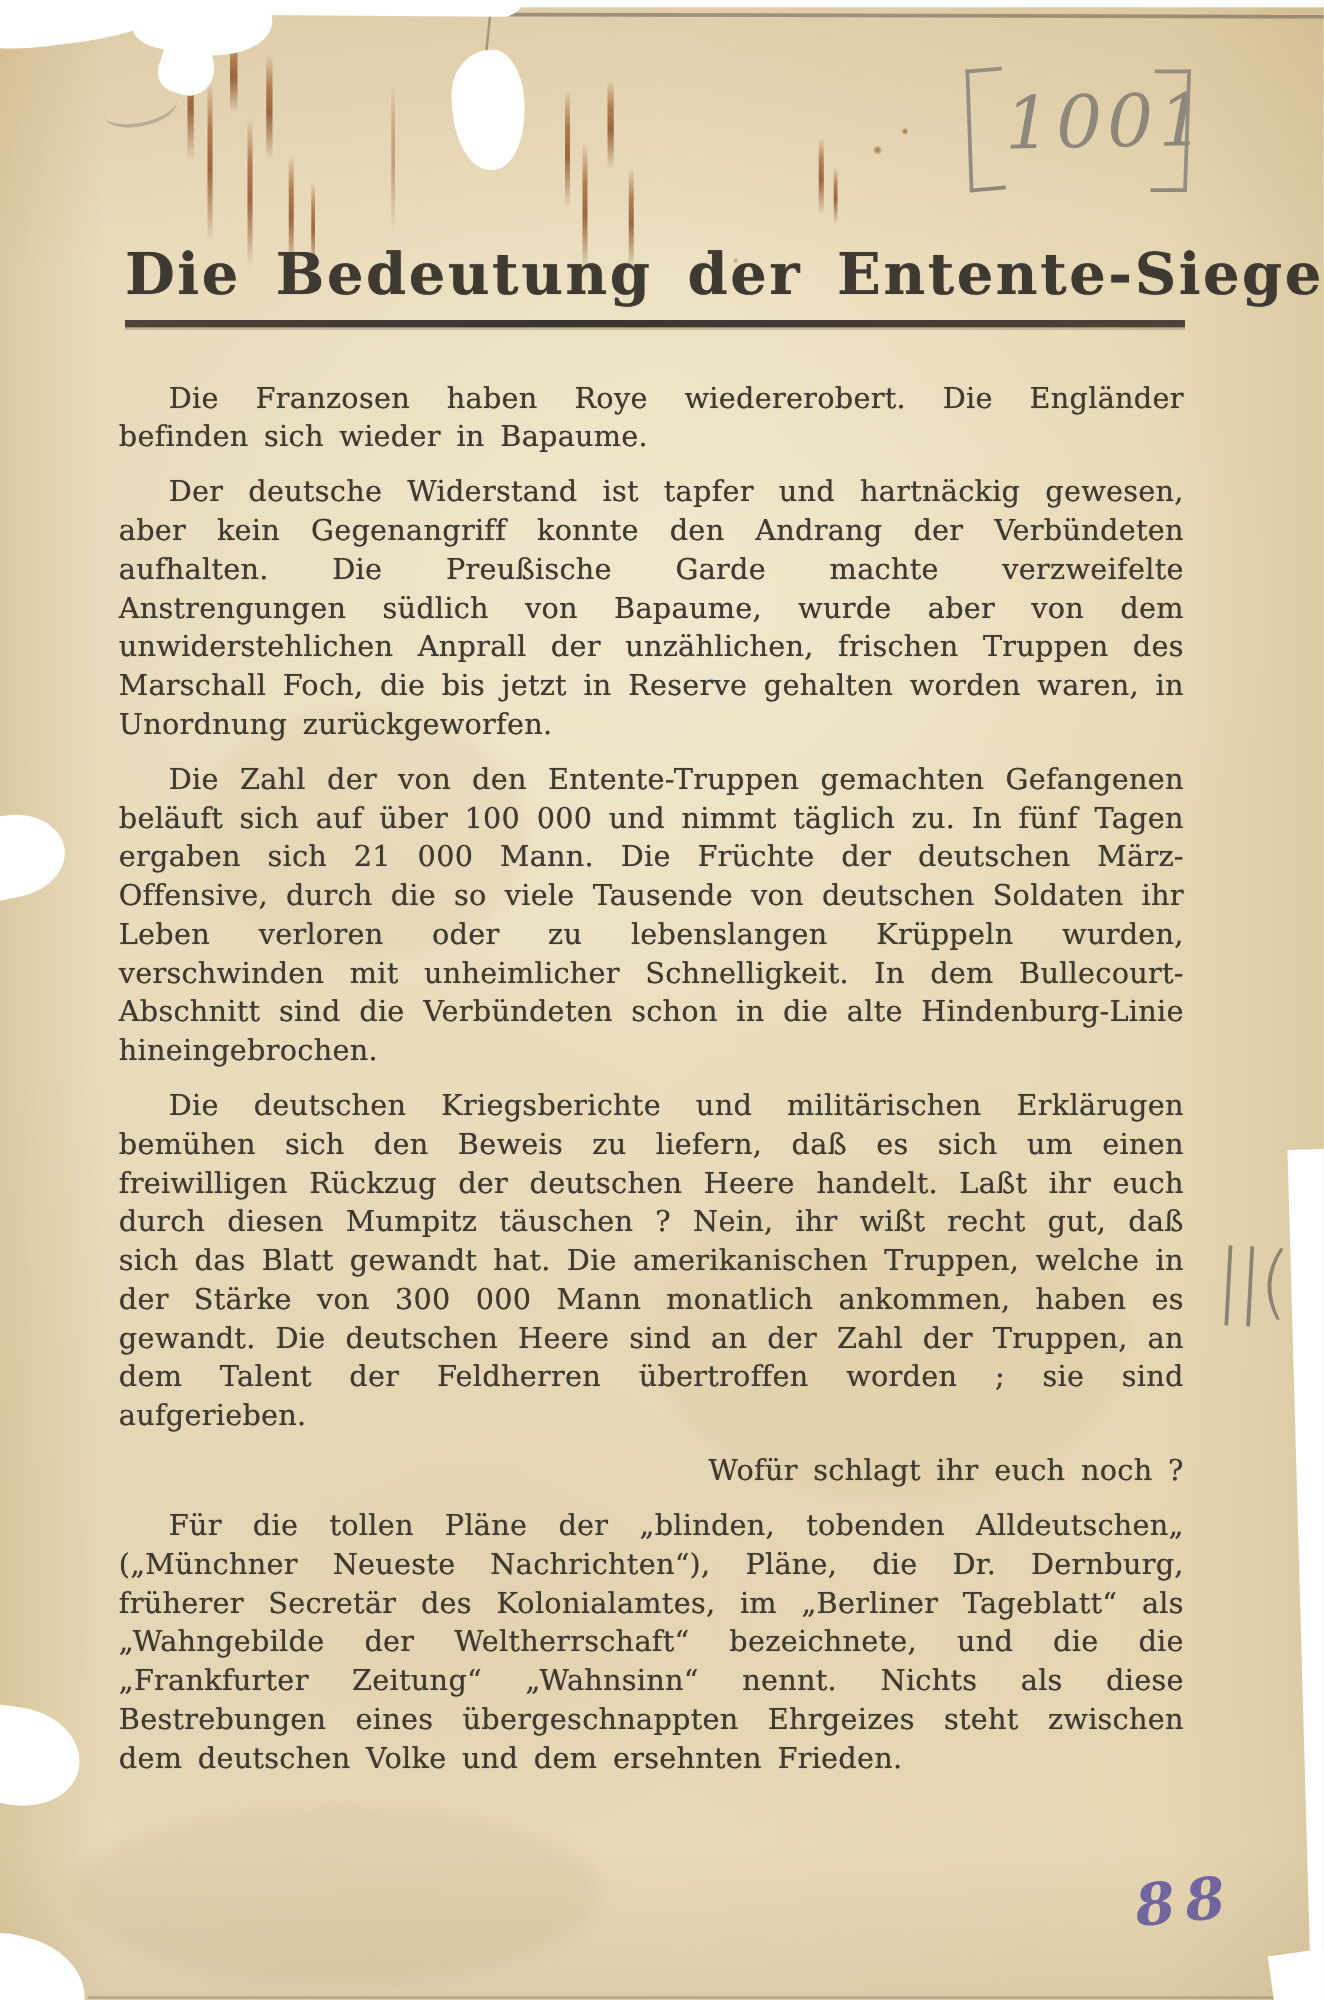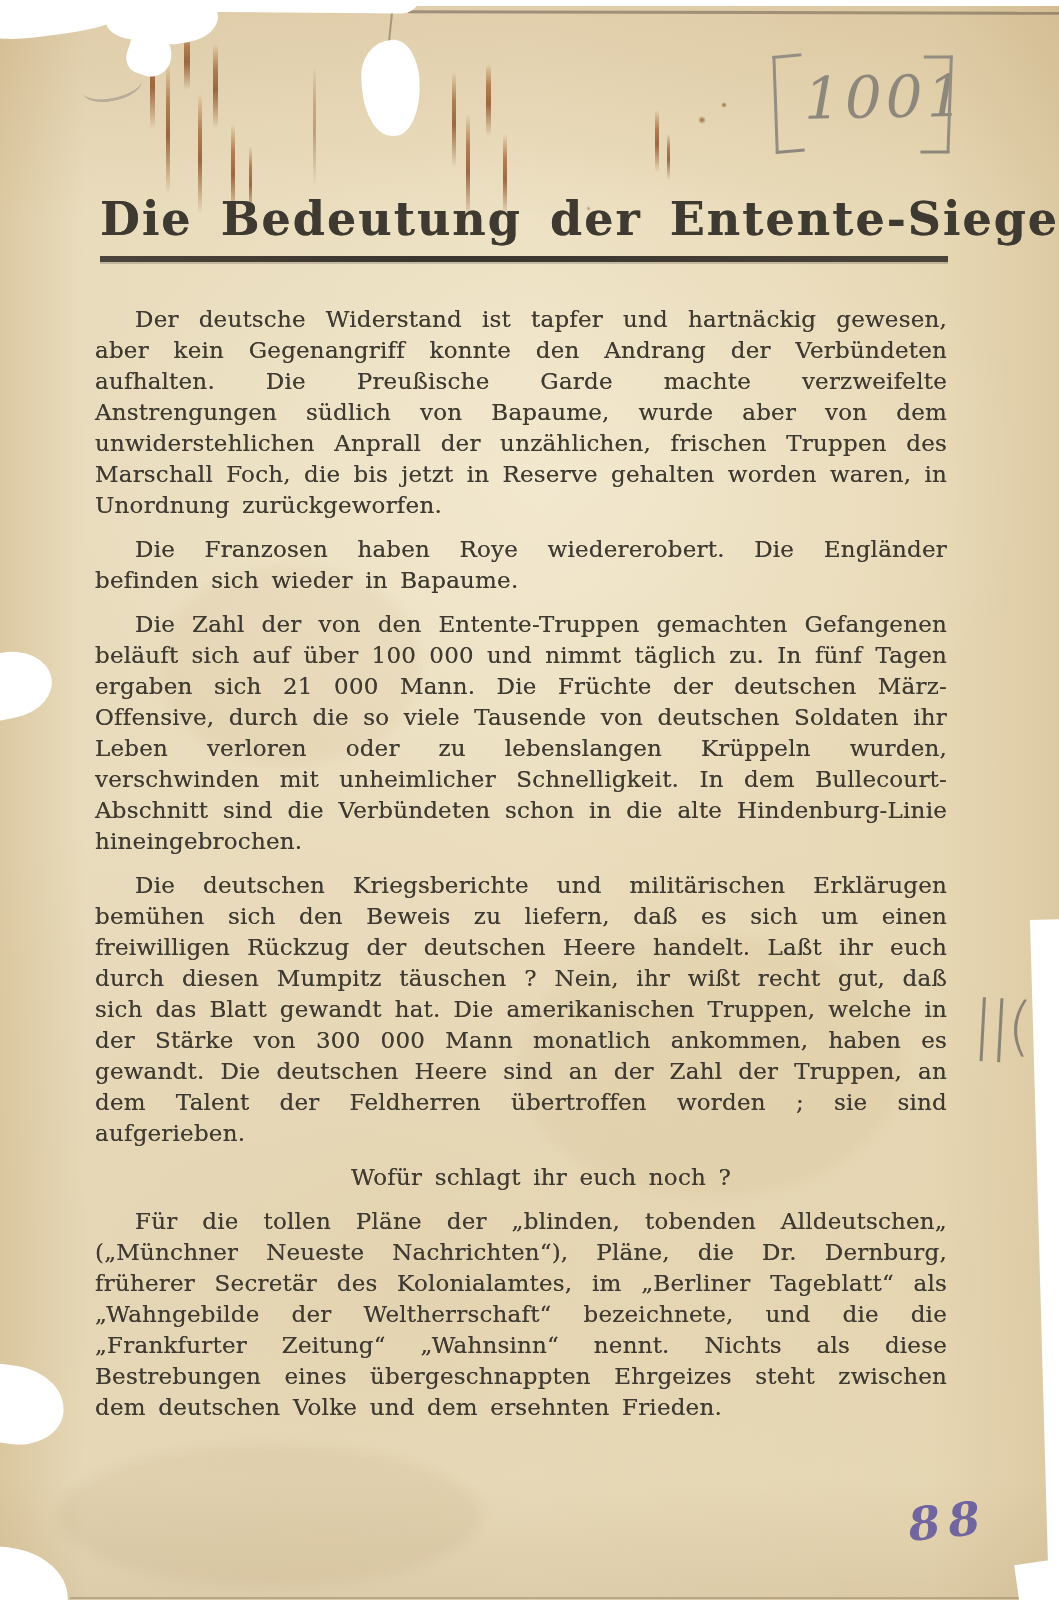--- a/index.html
+++ b/index.html
@@ -58,21 +58,21 @@
   .title-rule{
     position:absolute;left:100px;top:250px;width:848px;height:6px;
     background:linear-gradient(90deg,#4a443a, #39342c 40%, #4a443a);
     box-shadow:0 2px 0 rgba(74,68,58,.25);
   }
   .body-text{
     position:absolute;left:95px;top:298px;width:852px;
     font-size:23px;line-height:31px;text-align:justify;word-spacing:5px;letter-spacing:.2px;
   }
   .body-text p{margin:0 0 13px 0;text-indent:40px;}
-  .body-text p.no-just{text-align:center;}
+  .body-text p.no-just{text-align:right;}
   .catalog{position:absolute;left:770px;top:40px;width:190px;height:110px;transform:rotate(-2deg);}
   .bracket{position:absolute;width:26px;height:92px;}
   .bracket.l{left:4px;top:6px;border-left:3px solid #938d82;border-top:3px solid #938d82;border-bottom:3px solid #8d877c;transform:rotate(-3deg) skewX(-3deg);}
   .bracket.r{left:152px;top:12px;border-right:3px solid #938d82;border-top:3px solid #938d82;border-bottom:3px solid #8d877c;transform:rotate(2deg) skewX(-2deg);}
   .catalog-num{
     position:absolute;left:34px;top:18px;font-size:58px;color:#8d877c;
     font-family:"DejaVu Serif",serif;font-style:italic;letter-spacing:4px;transform:rotate(1deg);
   }
   .margin-marks{
     position:absolute;left:972px;top:982px;font-size:64px;color:#7d776c;
@@ -112,22 +112,22 @@
   <div class="stain dot" style="left:586px;top:200px;width:5px;height:5px;opacity:.6;"></div>
 
   <div class="stain soft" style="left:160px;top:560px;width:260px;height:200px;background:rgba(170,130,70,.07);"></div>
   <div class="stain soft" style="left:520px;top:930px;width:380px;height:260px;background:rgba(170,130,70,.06);"></div>
   <div class="stain soft" style="left:60px;top:1440px;width:420px;height:140px;background:rgba(150,115,65,.08);"></div>
 
   <div class="title print">Die Bedeutung der Entente-Siege.</div>
   <div class="title-rule"></div>
 
   <div class="body-text print">
+    <p>Die Franzosen haben Roye wiedererobert.  Die Engländer befinden sich wieder in Bapaume.</p>
     <p>Der deutsche Widerstand ist tapfer und hartnäckig gewesen, aber kein Gegenangriff konnte den Andrang der Verbündeten aufhalten. Die Preußische Garde machte verzweifelte Anstrengungen südlich von Bapaume, wurde aber von dem unwiderstehlichen Anprall der unzählichen, frischen Truppen des Marschall Foch, die bis jetzt in Reserve gehalten worden waren, in Unordnung zurückgeworfen.</p>
-    <p>Die Franzosen haben Roye wiedererobert.  Die Engländer befinden sich wieder in Bapaume.</p>
     <p>Die Zahl der von den Entente-Truppen gemachten Gefangenen beläuft sich auf über 100 000 und nimmt täglich zu.  In fünf Tagen ergaben sich 21 000 Mann.  Die Früchte der deutschen März-Offensive, durch die so viele Tausende von deutschen Soldaten ihr Leben verloren oder zu lebenslangen Krüppeln wurden, verschwinden mit unheimlicher Schnelligkeit.  In dem Bullecourt-Abschnitt sind die Verbündeten schon in die alte Hindenburg-Linie hineingebrochen.</p>
     <p>Die deutschen Kriegsberichte und militärischen Erklärugen bemühen sich den Beweis zu liefern, daß es sich um einen freiwilligen Rückzug der deutschen Heere handelt.  Laßt ihr euch durch diesen Mumpitz täuschen ?  Nein, ihr wißt recht gut, daß sich das Blatt gewandt hat.  Die amerikanischen Truppen, welche in der Stärke von 300 000 Mann monatlich ankommen, haben es gewandt.  Die deutschen Heere sind an der Zahl der Truppen, an dem Talent der Feldherren übertroffen worden ; sie sind aufgerieben.</p>
     <p class="no-just">Wofür schlagt ihr euch noch ?</p>
     <p>Für die tollen Pläne der „blinden, tobenden Alldeutschen„ („Münchner Neueste Nachrichten“), Pläne, die Dr. Dernburg, früherer Secretär des Kolonialamtes, im „Berliner Tageblatt“ als „Wahngebilde der Weltherrschaft“ bezeichnete, und die die „Frankfurter Zeitung“ „Wahnsinn“ nennt.  Nichts als diese Bestrebungen eines übergeschnappten Ehrgeizes steht zwischen dem deutschen Volke und dem ersehnten Frieden.</p>
   </div>
 
   <div class="catalog">
     <div class="bracket l"></div>
     <div class="catalog-num">1001</div>
     <div class="bracket r"></div>

